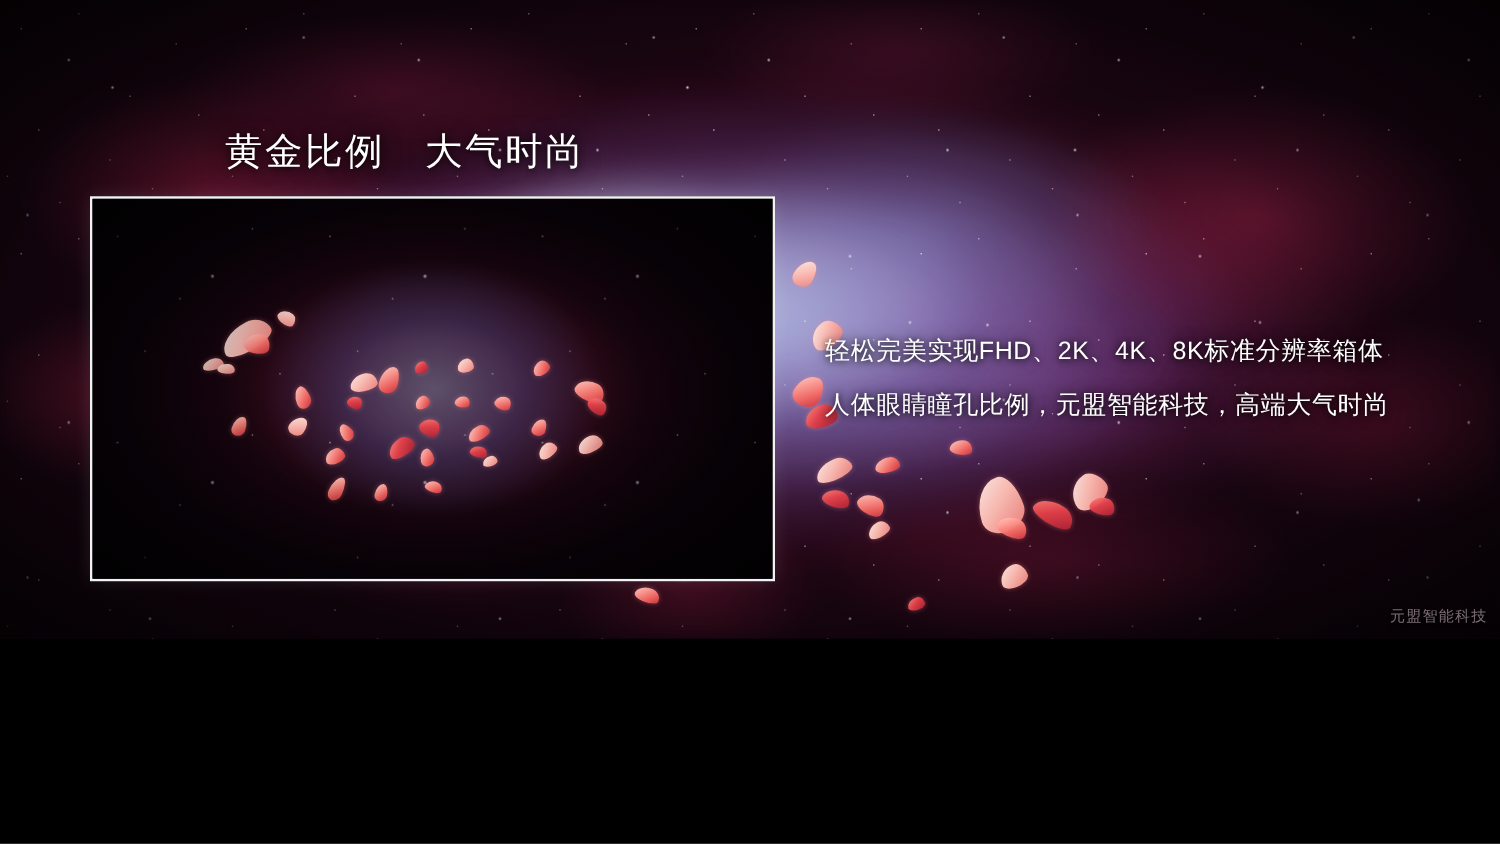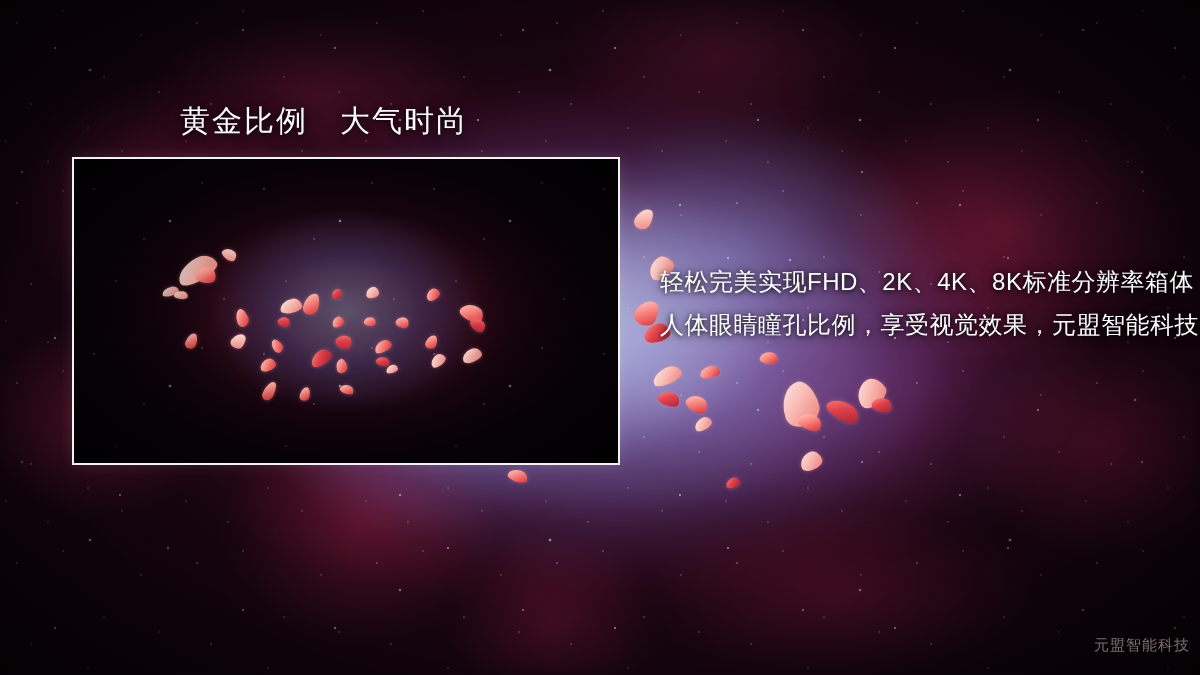--- a/index.html
+++ b/index.html
@@ -7,21 +7,21 @@
     padding: 0;
     background: #000;
   }
   body {
     font-family: "Liberation Sans", "DejaVu Sans", sans-serif;
   }
 
   #slide {
     position: relative;
     width: 1200px;
-    height: 675px;
+    height: 511px;
     overflow: hidden;
     background: #0a0208;
   }
 
   
   .layer {
     position: absolute;
     inset: 0;
     pointer-events: none;
   }
@@ -187,33 +187,33 @@
     text-shadow: 0 1px 6px rgba(0,0,0,0.80), 0 0 16px rgba(0,0,0,0.55);
   }
 
   #body-text {
     position: absolute;
     left: 660px;
     top: 260px;
     width: 510px;
   }
   .body-line {
-    font-size: 24px;
+    font-size: 20px;
     line-height: 43px;
     color: #ffffff;
     letter-spacing: 0.5px;
     white-space: nowrap;
     text-shadow: 0 1px 5px rgba(0,0,0,0.85), 0 0 12px rgba(0,0,0,0.60);
   }
 
   #watermark {
     position: absolute;
     right: 10px;
-    bottom: 20px;
-    font-size: 15px;
+    bottom: 9px;
+    font-size: 12px;
     letter-spacing: 1px;
     color: rgba(196,176,186,0.62);
     text-shadow: 0 1px 3px rgba(0,0,0,0.7);
   }
 </style>
 </head>
 <body>
 
 <div id="slide">
 
@@ -286,18 +286,18 @@
         <div class="petal deep" style="left: 396px; top: 160px; width: 16px; height: 12px; transform: rotate(44deg);"></div>
         <div class="petal pale" style="left: 388px; top: 190px; width: 20px; height: 13px; transform: rotate(-20deg);"></div>
       </div>
     <div id="screen-vignette"></div>
   </div>
 
   <div id="slide-title">黄金比例　大气时尚</div>
 
   <div id="body-text">
     <div class="body-line">轻松完美实现FHD、2K、4K、8K标准分辨率箱体</div>
-    <div class="body-line">人体眼睛瞳孔比例，享受视觉效果，元盟智能科技</div>
+    <div class="body-line">人体眼睛瞳孔比例，元盟智能科技，高端大气时尚</div>
   </div>
 
   <div id="watermark">元盟智能科技</div>
 
 </div>
 
 </body></html>

